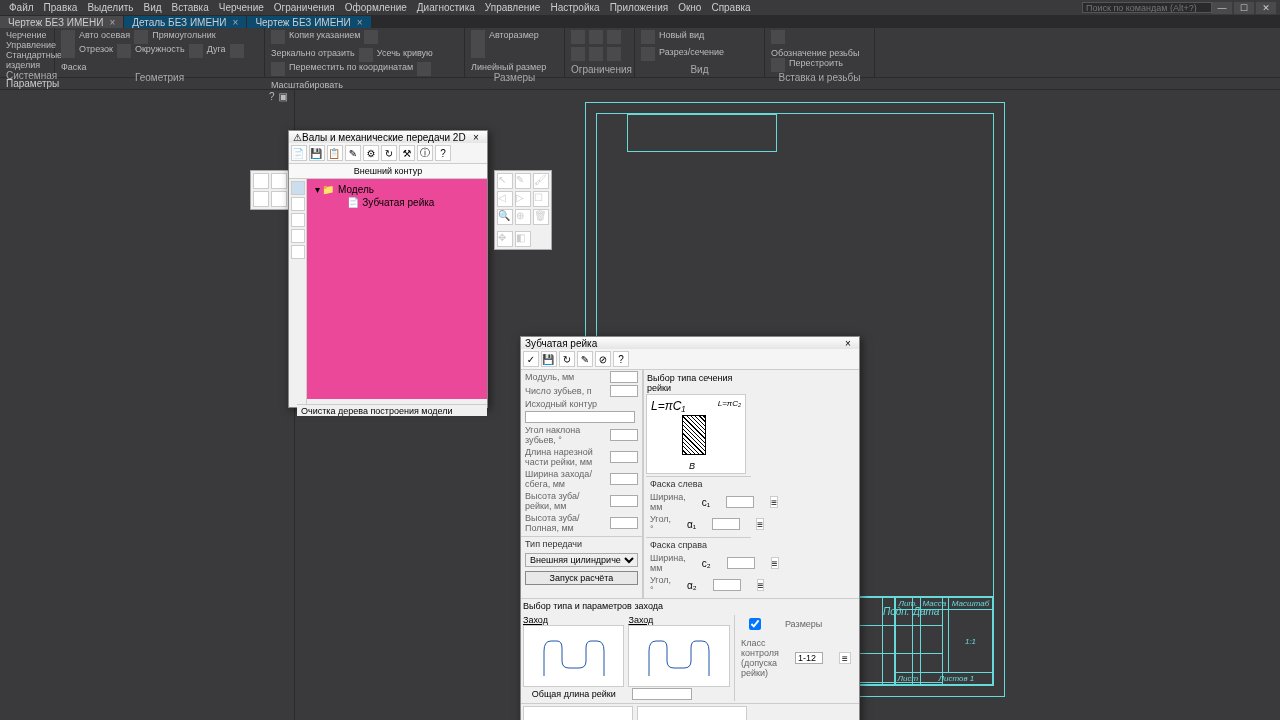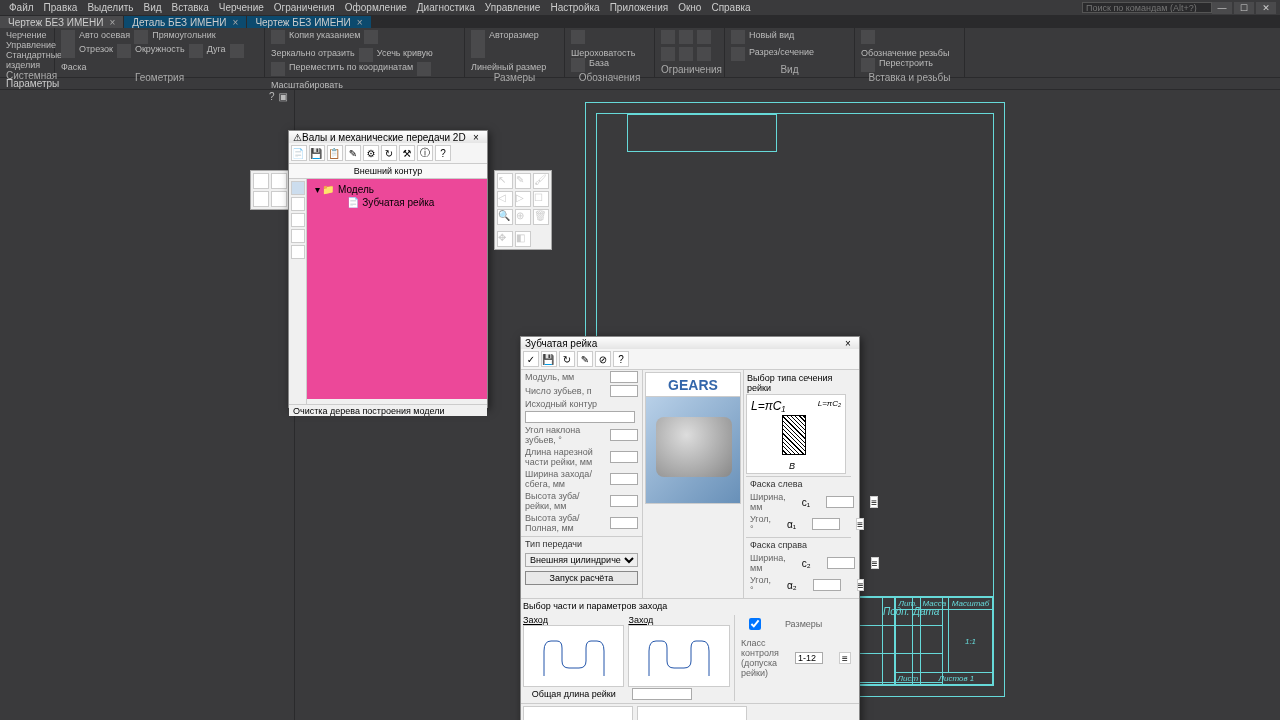--- a/index.html
+++ b/index.html
@@ -29,21 +29,21 @@
 .titleblock td { border:1px solid #66d9d9; text-align:center; font-size:8px; font-style:italic; }
 .window { position:absolute; background:#f0f0f0; border:1px solid #888; box-shadow:2px 2px 8px rgba(0,0,0,0.5); color:#000; }
 .window .titlebar { height:12px; background:linear-gradient(#fdfdfd,#e5e5e5); display:flex; align-items:center; padding:0 4px; font-size:9px; }
 .window .titlebar .t { flex:1; }
 .window .titlebar .x { width:14px; text-align:center; cursor:default; }
 .toolbar { display:flex; gap:2px; padding:2px; border-bottom:1px solid #ccc; background:#f5f5f5; }
 .tbtn { width:16px; height:16px; background:#fff; border:1px solid #ccc; display:flex; align-items:center; justify-content:center; font-size:10px; }
 .tree-area { padding:4px 8px; font-size:9px; background:#ec4899; height:220px; overflow:auto; }
 .tree-area .node { padding:1px 0; }
 .tree-area .node.sub { margin-left:32px; }
-.status { height:12px; border-top:1px solid #ccc; padding:0 4px; font-size:9px; background:#f0f0f0; display:flex; align-items:center; }
+.status { height:12px; border-top:1px solid #ccc; padding:0 4px; font-size:9px; background:#f0f0f0; display:flex; align-items:center;margin-left:8px; }
 .palette { position:absolute; background:#f0f0f0; border:1px solid #aaa; padding:2px; display:flex; flex-direction:column; gap:2px; }
 .palette .row { display:flex; gap:2px; }
 .palette .btn { width:16px; height:16px; background:#fff; border:1px solid #ccc; }
 .dlg2 { width:340px; left:520px; top:336px; }
 .formrow { display:flex; align-items:center; padding:1px 4px; gap:16px; }
 .formrow label { flex:1; font-size:9px; color:#666; }
 .formrow input { width:28px; height:12px; border:1px solid #aaa; font-size:9px; padding:0 2px; }
 .formrow input.wide { width:110px; }
 .group-lbl { padding:2px 4px; font-size:9px; color:#333; border-top:1px solid #ccc; margin-top:2px; }
 .preview { border:1px solid #ccc; background:#fff; display:flex; align-items:center; justify-content:center; }
@@ -154,31 +154,20 @@
     <div class="ribbon-items">
       <div class="ribbon-btn"></div>
         <span class="ribbon-label">Авторазмер</span>
     </div>
     <div class="ribbon-items">
       <div class="ribbon-btn"></div>
         <span class="ribbon-label">Линейный размер</span>
     </div>
     <div class="bot">Размеры</div>
   </div>
-  <div class="ribbon-group" style="width:90px">
-    <div class="ribbon-items">
-        <div class="ribbon-btn"></div>
-        <span class="ribbon-label">Шероховатость</span>
-      </div>
-    <div class="ribbon-items">
-        <div class="ribbon-btn"></div>
-        <span class="ribbon-label">База</span>
-      </div>
-    <div class="bot">Обозначения</div>
-  </div>
   <div class="ribbon-group" style="width:70px">
     <div class="ribbon-items">
         <div class="ribbon-btn"></div>
         <div class="ribbon-btn"></div>
         <div class="ribbon-btn"></div>
       </div>
     <div class="ribbon-items">
         <div class="ribbon-btn"></div>
         <div class="ribbon-btn"></div>
         <div class="ribbon-btn"></div>
@@ -414,26 +403,20 @@
           <label>Высота зуба/Полная, мм</label>
           <input style="">
         </div>
       <div class="group-lbl">Тип передачи</div>
       <div style="padding:2px 4px"><select class="combo"><option>Внешняя цилиндрическая зубчатая</option></select></div>
       <div style="padding:2px 4px">
           <div class="btnwide">Запуск расчёта</div>
         </div>
     </div>
 
-    <div style="width:100px;padding:2px">
-      <div class="gears-title">GEARS</div>
-      <div class="gears-img">
-        <div style="position:absolute;left:10px;top:20px;width:76px;height:60px;background:radial-gradient(circle at 40% 30%,#ddd,#888);border-radius:8px"></div>
-      </div>
-    </div>
 
     <div style="width:110px;border-left:1px solid #ccc;padding:2px">
       <div style="font-size:9px;padding:1px">Выбор типа сечения рейки</div>
       <div class="section-diag">
         <div style="position:absolute;left:4px;top:4px;font-size:12px;font-style:italic">L=πC₁</div>
         <div style="position:absolute;right:4px;top:4px;font-size:8px;font-style:italic">L=πC₂</div>
         <div class="diag-rect"></div>
         <div style="position:absolute;left:42px;bottom:2px;font-size:9px;font-style:italic">B</div>
       </div>
       <div class="group-lbl">Фаска слева</div>
@@ -458,21 +441,21 @@
         </div>
       <div class="formrow">
           <label>Угол, °</label>
           <span>α₂</span>
           <input style="">
           <div class="tbtn" style="width:12px;height:12px">≡</div>
         </div>
     </div>
   </div>
 
-  <div style="border-top:1px solid #ccc;padding:2px;font-size:9px">Выбор части и параметров захода</div>
+  <div style="border-top:1px solid #ccc;padding:2px;font-size:9px">Выбор типа и параметров захода</div>
   <div style="display:flex;gap:4px;padding:2px">
     <div style="width:110px">
       <div style="font-size:9px;text-decoration:underline">Заход</div>
       <div class="preview" style="height:62px">
         <svg class="tooth-svg" viewBox="0 0 90 60">
             <path d="M15 50 L15 25 Q15 15 22 15 L28 15 Q33 15 33 22 L33 35 Q33 42 40 42 L50 42 Q57 42 57 35 L57 22 Q57 15 62 15 L68 15 Q75 15 75 25 L75 50" fill="none" stroke="#2255aa" stroke-width="1"></path>
           </svg>
       </div>
       <div style="font-size:9px;text-align:center;padding-top:2px">Общая длина рейки</div>
     </div>

